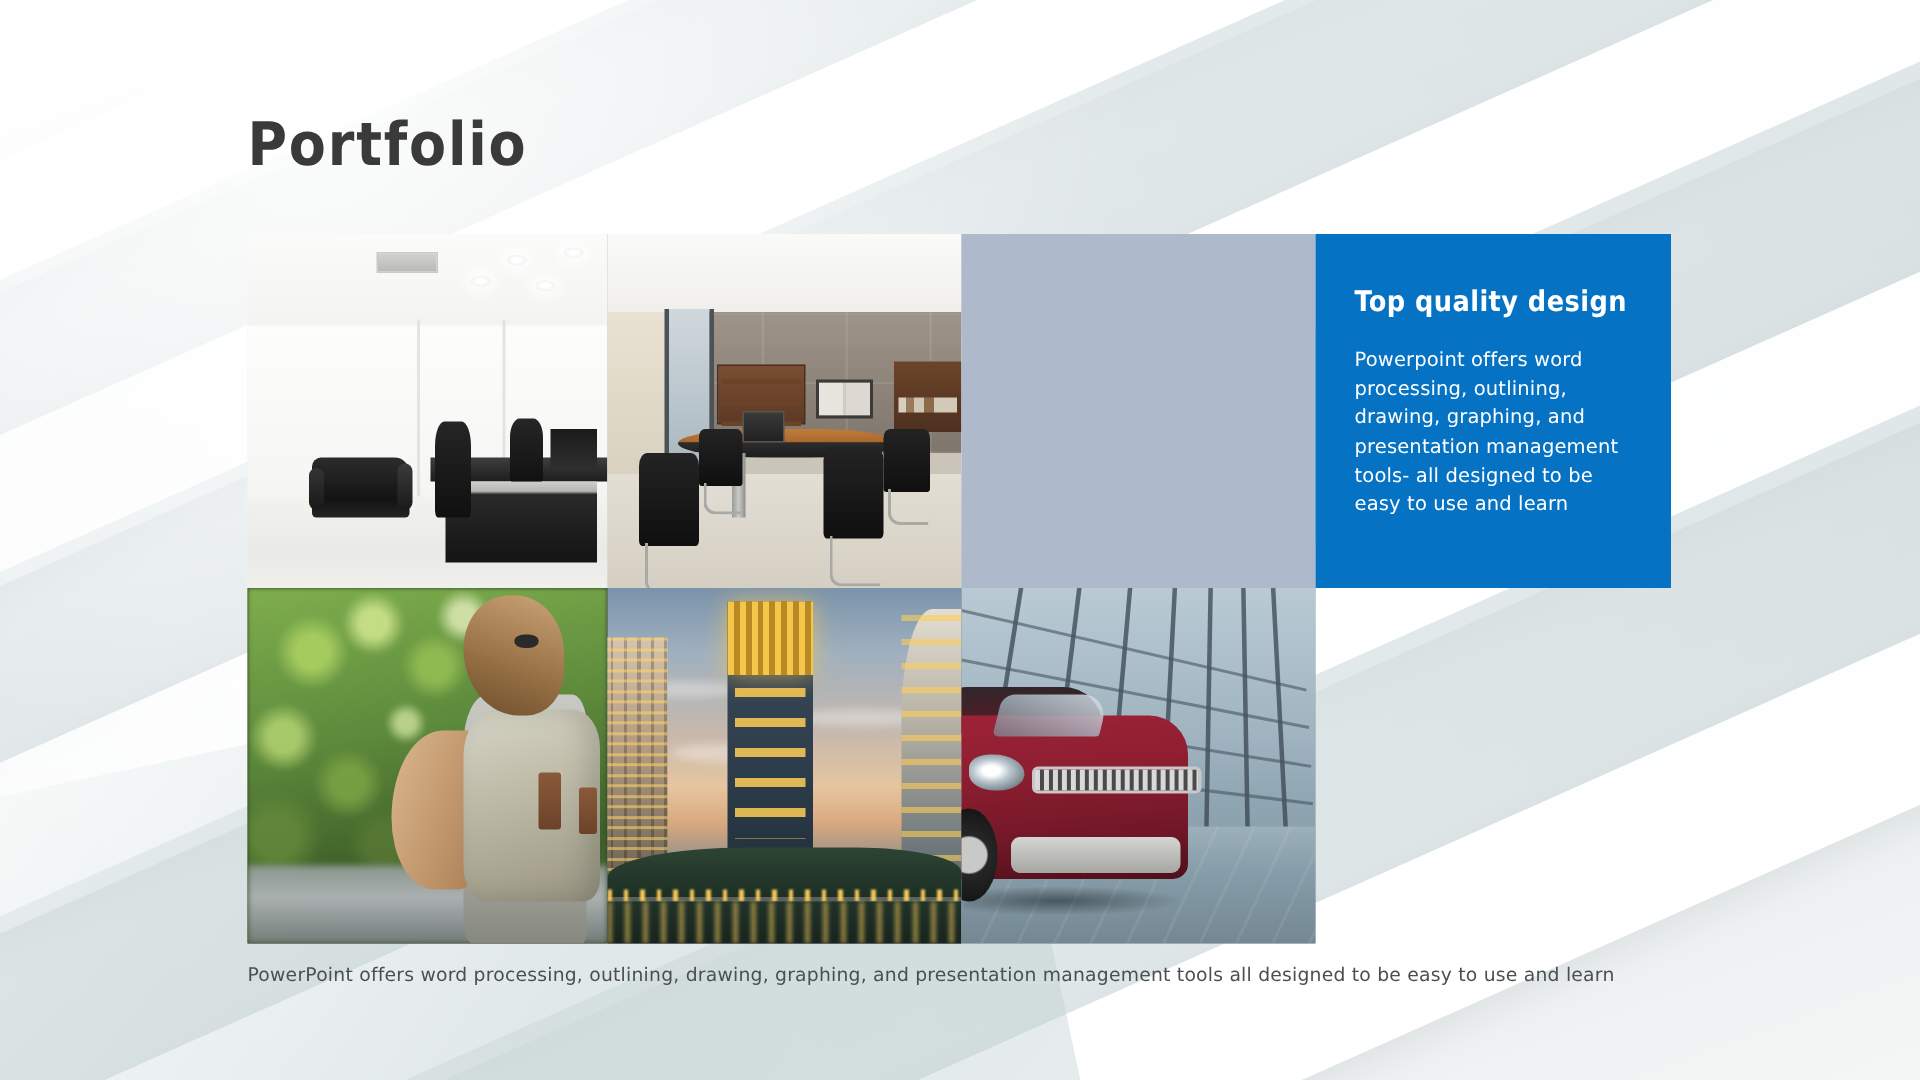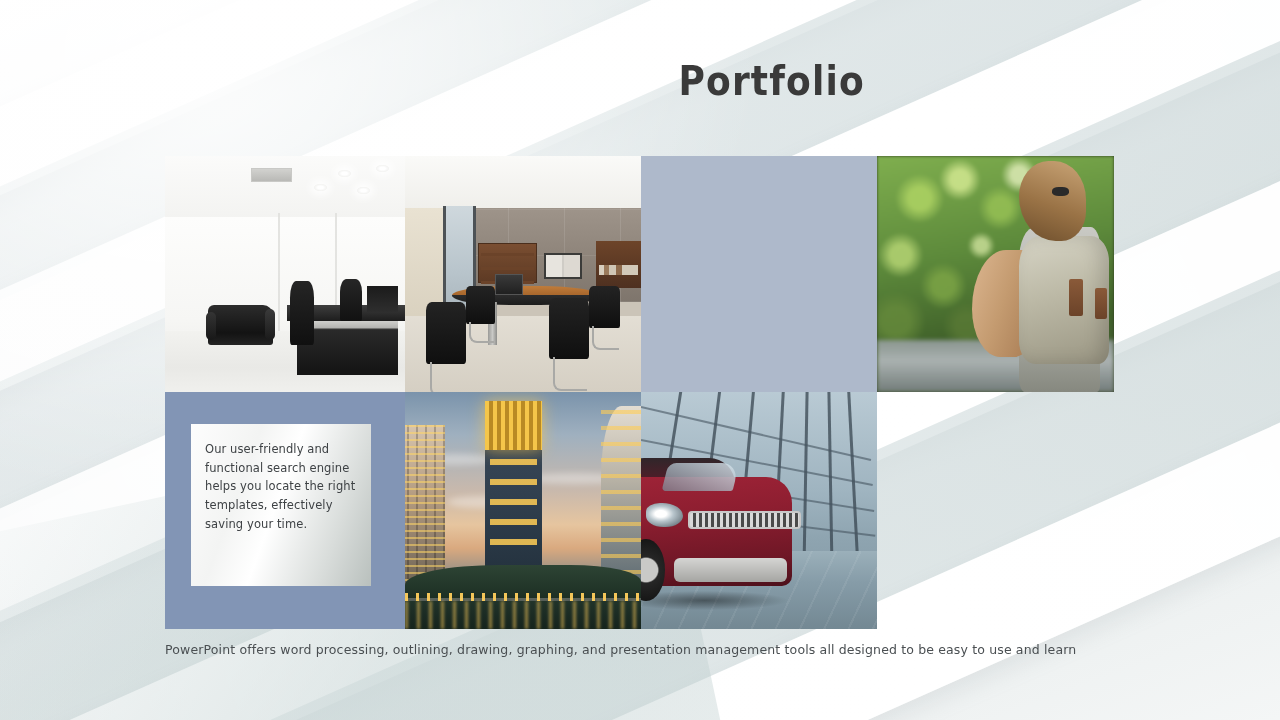--- a/index.html
+++ b/index.html
@@ -53,21 +53,21 @@
     background:radial-gradient(ellipse at 35% 30%, rgba(255,255,255,0.95) 0%, rgba(255,255,255,0) 70%);
   }
   .bg-bottom-shade {
     position:absolute; left:-5%; bottom:-25%;
     width:60%; height:60%;
     background:linear-gradient(135deg, rgba(205,218,218,0.0) 0%, rgba(198,212,212,0.55) 55%, rgba(186,203,203,0.35) 100%);
     transform:rotate(-12deg);
   }
 
   
-  #header { position:absolute; left:165px; top:60px; width:700px;text-align:right; }
+  #header { position:absolute; left:165px; top:76px; width:700px; }
   #slide-title {
     font-size:40px; font-weight:bold;
     letter-spacing:1.2px;
     color:#3a3a3a;
     line-height:1.06;
     font-family:"DejaVu Sans Condensed","DejaVu Sans", sans-serif;
   }
   #slide-subtitle {
     margin-top:14px;
     font-size:13.5px;
@@ -511,38 +511,37 @@
       <div class="pb-tableleg"></div>
       <div class="pb-laptop"></div>
       <div class="bchair c1"></div>
       <div class="bchair c2"></div>
       <div class="bchair c3"></div>
       <div class="bchair c4"></div>
     </div>
 
     <div class="cell placeholder-block"></div>
 
+    <div class="cell blue-panel">
+      <div class="bp-title">Top quality design</div>
+      <div class="bp-body">Powerpoint offers word processing, outlining, drawing, graphing, and presentation management tools- all designed to be easy to use and learn</div>
+    </div>
 
     <div class="cell photo-hiker">
       <div class="ph-bokeh"></div>
       <div class="ph-path"></div>
       <div class="ph-torso"></div>
       <div class="ph-arm"></div>
       <div class="ph-pack"></div>
       <div class="ph-strap"></div>
       <div class="ph-strap2"></div>
       <div class="ph-hair"></div>
       <div class="ph-hairtie"></div>
     </div>
 
-    <div class="cell card-frame">
-      <div class="card-white">
-        <div class="card-text">Our user-friendly and functional search engine helps you locate the right templates, effectively saving your time.</div>
-      </div>
-    </div>
 
     <div class="cell photo-city">
       <div class="pc-sky"></div>
       <div class="pc-cloud" style="left:4%;  top:26%; width:34%;"></div>
       <div class="pc-cloud" style="left:52%; top:34%; width:40%;"></div>
       <div class="pc-cloud" style="left:18%; top:44%; width:30%;"></div>
       <div class="tower t-left">
           <div class="wins"></div>
         </div>
       <div class="tower t-right">

